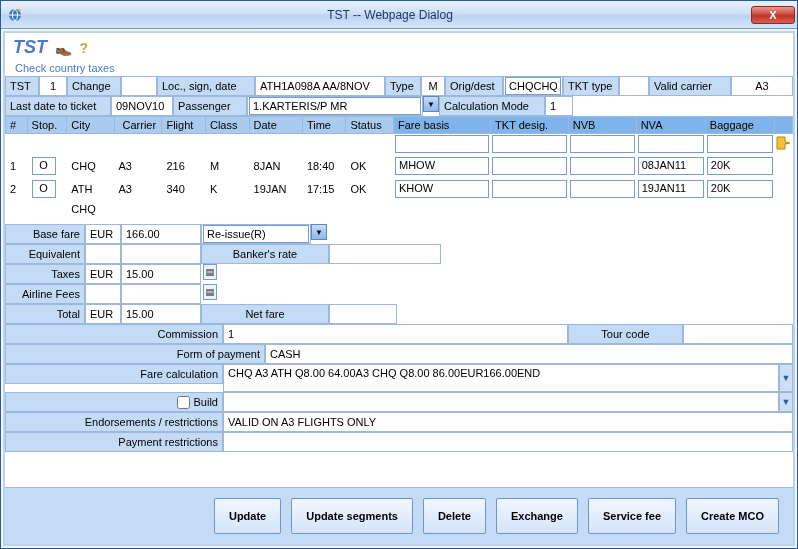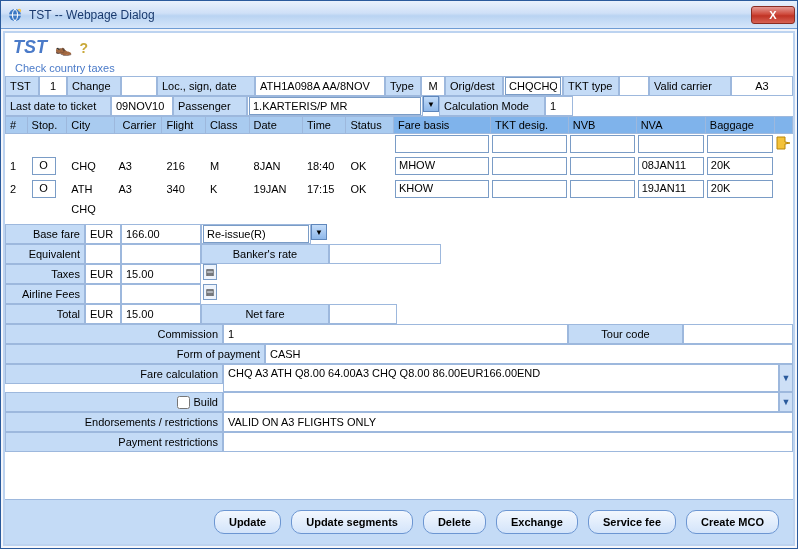--- a/index.html
+++ b/index.html
@@ -1,31 +1,31 @@
 <!DOCTYPE html>
 <html><head>
 <meta charset="utf-8">
 <style>
 * { box-sizing: border-box; margin: 0; padding: 0; font-family: Tahoma, Arial, sans-serif; font-size: 11px; }
 body { background: #fff; }
 .window { width: 798px; height: 549px; border: 1px solid #2a5a9c; background: #f4f6fb; display: flex; flex-direction: column; }
-.titlebar { height: 28px; background: linear-gradient(to bottom, #e9f1fc 0%, #cfe0f7 45%, #b9d3f2 55%, #d6e6fa 100%); display: flex; align-items: center; border-bottom: 1px solid #6f9cd4; padding: 0 2px 0 6px; }
+.titlebar { height: 28px; background: linear-gradient(to bottom, #e9f1fc 0%, #cfe0f7 45%, #b9d3f2 55%, #d6e6fa 100%); display: flex; align-items: center; border-bottom: 1px solid #6f9cd4; padding: 0 2px 0 6px; text-align: center; }
 .titlebar .ie-icon { width: 16px; height: 16px; margin-right: 6px; }
 .titlebar .title-text { color: #1a3a6e; font-size: 12px; flex: 1; }
 .closebtn { width: 44px; height: 18px; background: linear-gradient(to bottom,#e59a94,#cf4b3d 45%,#c03325 55%,#d76254); border:1px solid #8a2c22; border-radius:3px; color:#fff; display:flex; align-items:center; justify-content:center; font-weight:bold; font-size:11px; cursor:pointer; }
 .content { flex:1; border:2px solid #bcd3f0; margin:2px; background:#fff; overflow:hidden; display:flex; flex-direction:column; }
 .header { display:flex; align-items:center; padding:4px 8px 2px 8px; }
 .logo { color:#4a7ac8; font-size:18px; font-weight:bold; font-style:italic; margin-right:8px; }
 .hicons span { margin-right:4px; font-size:14px; }
 .link { color:#4a7ac8; padding:2px 10px; cursor:pointer; }
 .row { display:flex; align-items:stretch; }
 .cell { border:1px solid #9db8dd; display:flex; align-items:center; padding:2px 4px; height:20px; background:#fff; }
 .lbl { background:#c4dbf6; }
 .btnbar { display:flex; justify-content:flex-end; gap:10px; padding:10px 14px; background:#c4dbf6; border-top:1px solid #9db8dd; }
-.btn { background:linear-gradient(to bottom,#f2f7fe,#d3e4fa); border:1px solid #6c96d2; border-radius:10px; padding:5px 14px; cursor:pointer; font-weight:bold; color:#000; }
+.btn { background:linear-gradient(to bottom,#f2f7fe,#d3e4fa); border:1px solid #6c96d2; border-radius:2px; padding:11px 14px; cursor:pointer; font-weight:bold; color:#000; }
 .input { border:1px solid #7a9cc6; background:#fff; height:18px; padding:1px 3px; }
 .dropbtn { width:16px; height:16px; background:linear-gradient(to bottom,#c3dcf9,#8fb8ea); border:1px solid #5f87bc; display:inline-flex; align-items:center; justify-content:center; font-size:8px; cursor:pointer; }
 .tinyicon { width:14px; height:16px; border:1px solid #7a9cc6; background:#eef4fc; display:inline-block; margin-left:2px; cursor:pointer; font-size:9px; text-align:center; line-height:14px; }
 .scroll-arrow { width:14px; background:#cddff6; border:1px solid #9db8dd; display:flex; align-items:center; justify-content:center; font-size:9px; color:#2a5a9c; cursor:pointer; }
 table.segs { border-collapse:collapse; width:100%; }
 table.segs td, table.segs th { border:1px solid transparent; padding:2px 4px; text-align:left; font-weight:normal; }
 table.segs th { background:#a9cbf0; border:1px solid #9db8dd; }
 .seg-input { border:1px solid #7a9cc6; background:#fff; height:18px; width:100%; padding:1px 3px; display:block; }
 .arrow-marker { width:16px; height:16px; }
 .chk { width:13px; height:13px; }

